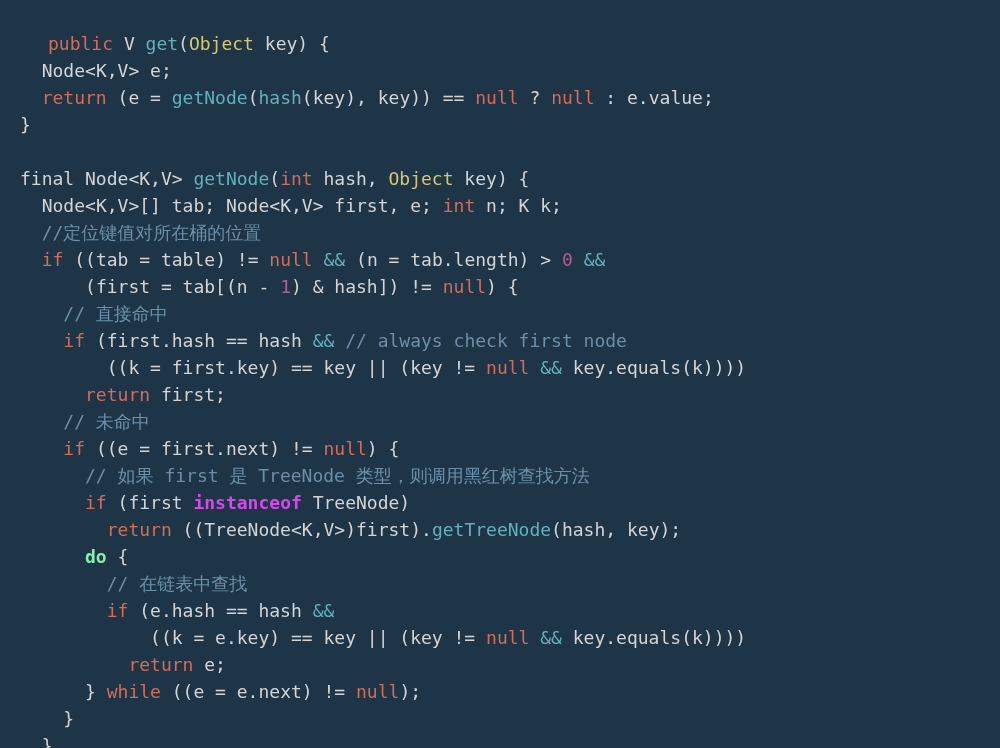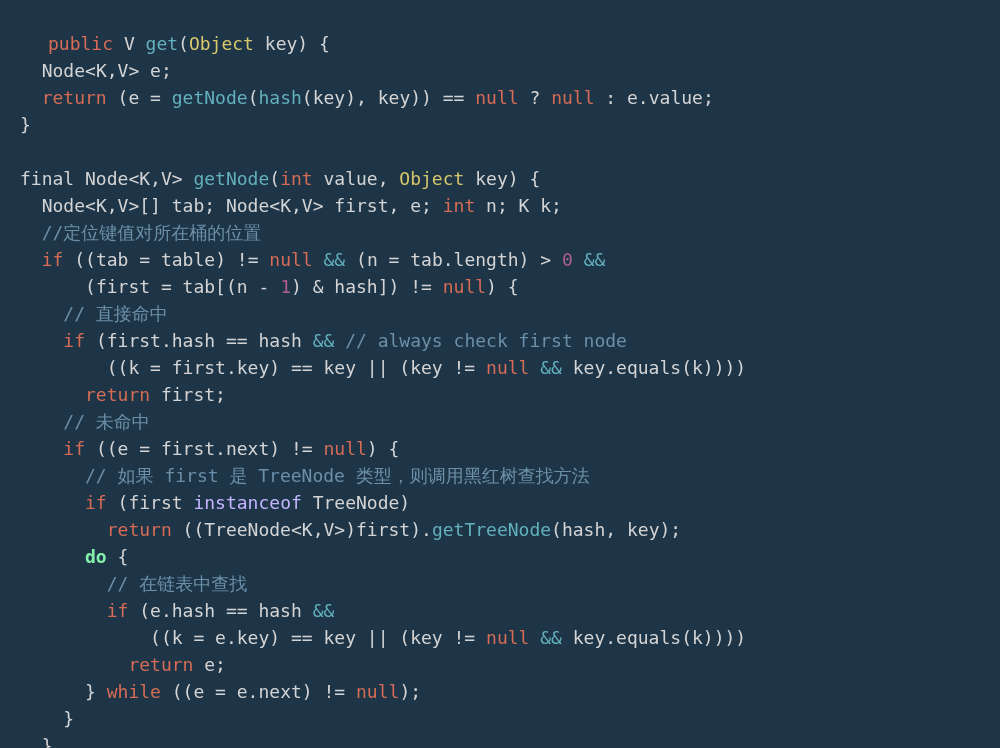--- a/index.html
+++ b/index.html
@@ -22,21 +22,21 @@
       font-family: inherit;
       white-space: pre;
     }
     .kw-public { color: #d66b56; margin-left: 28px; }
     .kw-final { color: #d4d4d4; margin-top: 40px; }
     .kw-return { color: #d66b56; }
     .kw-if { color: #d66b56; }
     .kw-do { color: #86efac; font-weight: bold; }
     .kw-while { color: #d66b56; margin-top: 44px; }
     .kw-null { color: #d66b56; text-align: center; }
-    .kw-instanceof { color: #c4b5fd; }
+    .kw-instanceof { color: #d946ef; font-weight: bold; }
     .type { color: #d4d4d4; }
     .type-int { color: #d66b56; }
     .fn { color: #63b0bd; }
     .fn-def { color: #63b0bd; margin-top: 48px; }
     .class { color: #d6c76a; }
     .generic { color: #d4d4d4; }
     .paren { color: #d4d4d4; }
     .brace { color: #d4d4d4; }
     .op { color: #d4d4d4; }
     .op-cyan { color: #63b0bd; }
@@ -46,21 +46,21 @@
     .dot { color: #d4d4d4; }
   </style>
 </head>
 <body>
 
 <pre><span class="kw-public">public</span> <span class="type">V</span> <span class="fn-def">get</span><span class="paren">(</span><span class="class">Object</span><span class="ident"> key</span><span class="paren">)</span><span class="brace"> {</span>
 <span>  </span><span class="type">Node</span><span class="generic">&lt;K,V&gt;</span><span class="ident"> e;</span>
 <span>  </span><span class="kw-return">return</span><span> </span><span class="paren">(</span><span class="ident">e = </span><span class="fn">getNode</span><span class="paren">(</span><span class="fn">hash</span><span class="paren">(</span><span class="ident">key</span><span class="paren">)</span><span class="ident">, </span><span class="ident">key</span><span class="paren">)</span><span class="paren">)</span><span class="op"> == </span><span class="kw-null">null</span><span class="op"> ? </span><span class="kw-null">null</span><span class="op"> : </span><span class="ident">e.</span><span class="ident">value</span><span class="ident">;</span>
 <span class="brace">}</span>
 <span></span>
-<span class="kw-final">final</span><span> </span><span class="type">Node</span><span class="generic">&lt;K,V&gt;</span><span> </span><span class="fn-def">getNode</span><span class="paren">(</span><span class="type-int">int</span><span class="ident"> value, </span><span class="class">Object</span><span class="ident"> key</span><span class="paren">)</span><span class="brace"> {</span>
+<span class="kw-final">final</span><span> </span><span class="type">Node</span><span class="generic">&lt;K,V&gt;</span><span> </span><span class="fn-def">getNode</span><span class="paren">(</span><span class="type-int">int</span><span class="ident"> hash, </span><span class="class">Object</span><span class="ident"> key</span><span class="paren">)</span><span class="brace"> {</span>
 <span>  </span><span class="type">Node</span><span class="generic">&lt;K,V&gt;</span><span class="ident">[] </span><span class="ident">tab; </span><span class="type">Node</span><span class="generic">&lt;K,V&gt;</span><span class="ident"> first, e; </span><span class="type-int">int</span><span class="ident"> n; </span><span class="type">K</span><span class="ident"> k;</span>
 <span>  </span><span class="comment">//定位键值对所在桶的位置</span>
 <span>  </span><span class="kw-if">if</span><span> </span><span class="paren">(</span><span class="paren">(</span><span class="ident">tab = table</span><span class="paren">)</span><span class="op"> != </span><span class="kw-null">null</span><span class="op-cyan"> &amp;&amp; </span><span class="paren">(</span><span class="ident">n = tab.length</span><span class="paren">)</span><span class="op"> &gt; </span><span class="num">0</span><span class="op-cyan"> &amp;&amp;</span>
 <span>      </span><span class="paren">(</span><span class="ident">first = tab[</span><span class="paren">(</span><span class="ident">n - </span><span class="num">1</span><span class="paren">)</span><span class="ident"> &amp; hash]</span><span class="paren">)</span><span class="op"> != </span><span class="kw-null">null</span><span class="paren">)</span><span class="brace"> {</span>
 <span>    </span><span class="comment">// 直接命中</span>
 <span>    </span><span class="kw-if">if</span><span> </span><span class="paren">(</span><span class="ident">first.hash == hash </span><span class="op-cyan">&amp;&amp;</span><span> </span><span class="comment">// always check first node</span>
 <span>        </span><span class="paren">(</span><span class="paren">(</span><span class="ident">k = first.key</span><span class="paren">)</span><span class="op"> == key || </span><span class="paren">(</span><span class="ident">key != </span><span class="kw-null">null</span><span class="op-cyan"> &amp;&amp; </span><span class="ident">key.equals</span><span class="paren">(</span><span class="ident">k</span><span class="paren">)</span><span class="paren">)</span><span class="paren">)</span><span class="paren">)</span>
 <span>      </span><span class="kw-return">return</span><span class="ident"> first;</span>
 <span>    </span><span class="comment">// 未命中</span>
 <span>    </span><span class="kw-if">if</span><span> </span><span class="paren">(</span><span class="paren">(</span><span class="ident">e = first.next</span><span class="paren">)</span><span class="op"> != </span><span class="kw-null">null</span><span class="paren">)</span><span class="brace"> {</span>

